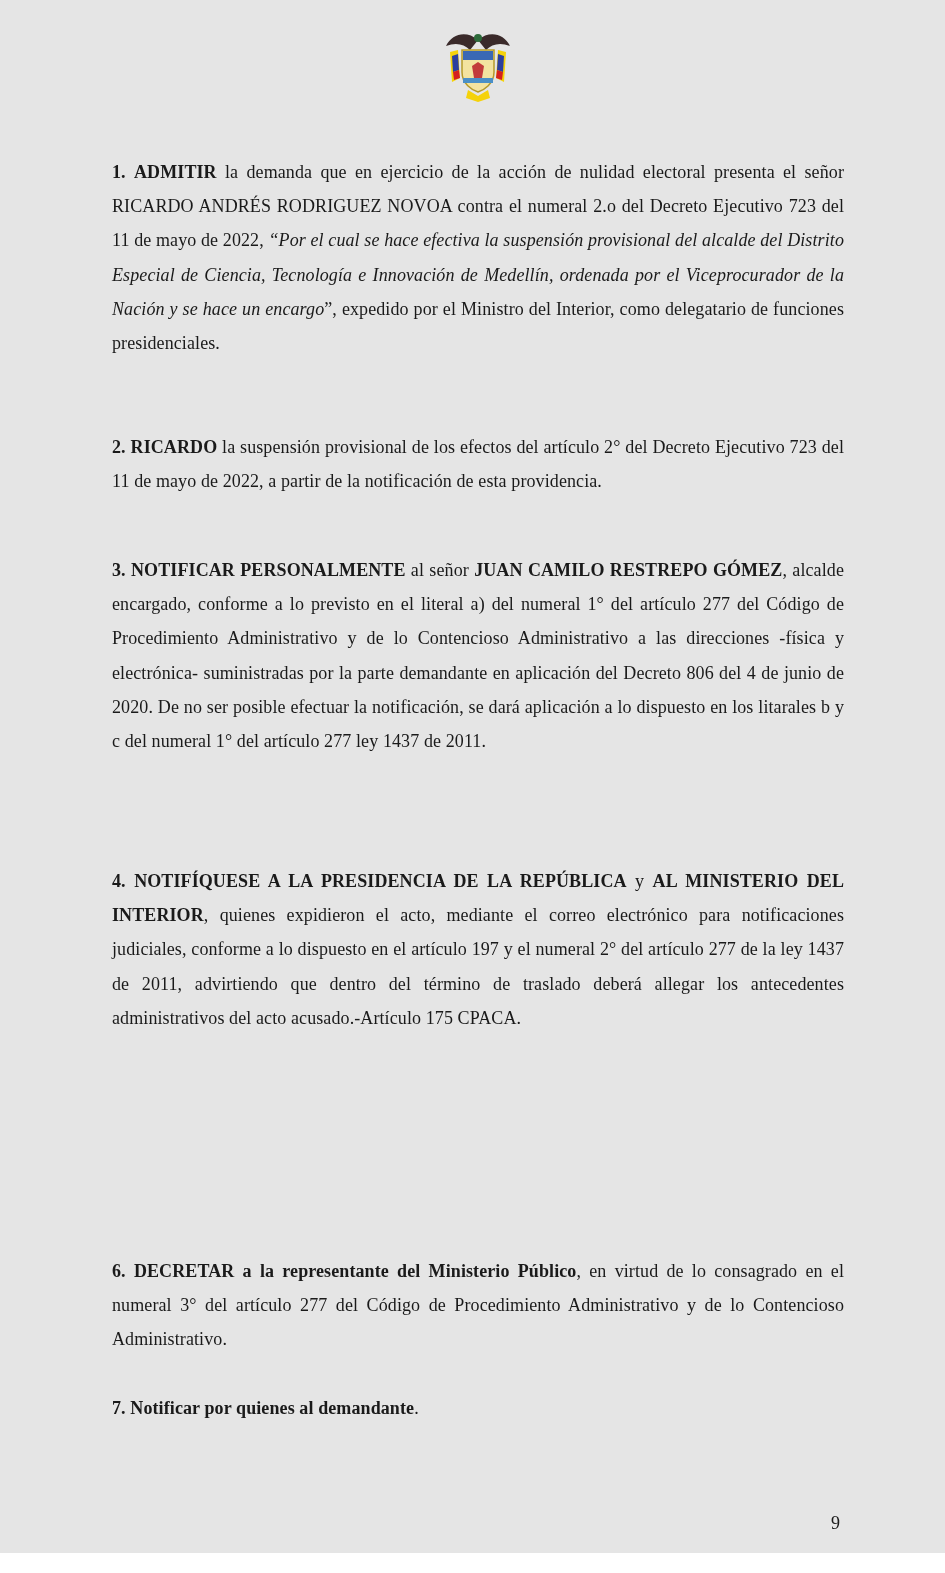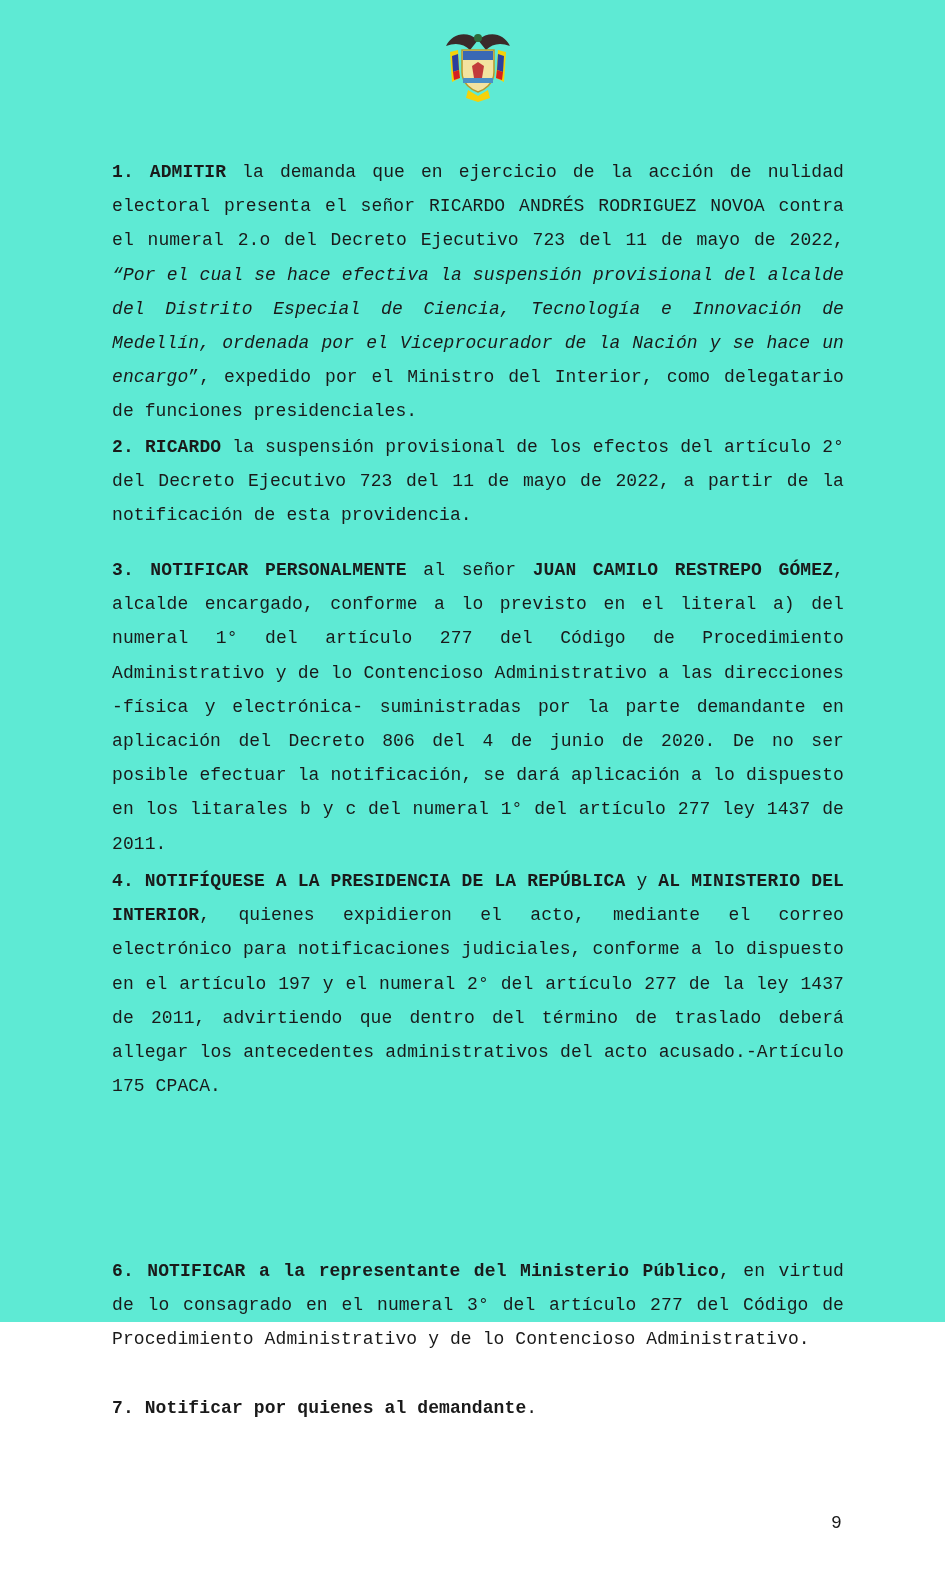--- a/index.html
+++ b/index.html
@@ -1,19 +1,19 @@
 <!DOCTYPE html>
 <html><head>
 <meta charset="utf-8">
 <style>
   html, body { margin: 0; padding: 0; background: #ffffff; }
   body { width: 945px; height: 1573px; position: relative; overflow: hidden; }
   .page {
-    position: absolute; left: 0; top: 0; width: 945px; height: 1322px; background: #5eead4;
-    font-family: Liberation Mono, monospace; color: #1a1a1a;
+    position: absolute; left: 0; top: 0; width: 945px; height: 1553px; background: #e5e5e5;
+    font-family: Liberation Serif, serif; color: #1a1a1a;
   }
   .crest { position: absolute; left: 444px; top: 26px; width: 68px; height: 76px; }
   .body-text {
     position: absolute; left: 112px; width: 732px;
     font-size: 18px; line-height: 34.2px; text-align: justify; letter-spacing: 0.1px;
   }
   .p1 { top: 155px; }
   .p2 { top: 430px; }
   .p3 { top: 553px; }
   .p4 { top: 864px; }
@@ -68,21 +68,21 @@
   </div>
 
   <div class="body-text p4">
     <b>4.</b>
     <b>NOTIFÍQUESE A LA PRESIDENCIA DE LA REPÚBLICA</b><span> y </span><b>AL MINISTERIO DEL INTERIOR</b><span>, quienes expidieron el acto, mediante el correo electrónico para notificaciones judiciales, conforme a lo dispuesto en el artículo 197 y el numeral 2° del artículo 277 de la ley 1437 de 2011, advirtiendo que dentro del término de traslado deberá allegar los antecedentes administrativos del acto acusado.-Artículo 175 CPACA.</span>
   </div>
 
 
   <div class="body-text p6">
     <b>6.</b>
-    <b>NOTIFICAR a la representante del Ministerio Público</b><span>, en virtud de lo consagrado en el numeral 3° del artículo 277 del Código de Procedimiento Administrativo y de lo Contencioso Administrativo.</span>
+    <b>DECRETAR a la representante del Ministerio Público</b><span>, en virtud de lo consagrado en el numeral 3° del artículo 277 del Código de Procedimiento Administrativo y de lo Contencioso Administrativo.</span>
   </div>
 
   <div class="body-text p7">
     <b>7.</b>
     <b>Notificar por quienes al demandante</b><span>.</span>
   </div>
 
   <div class="page-number">9</div>
 </div>
 

